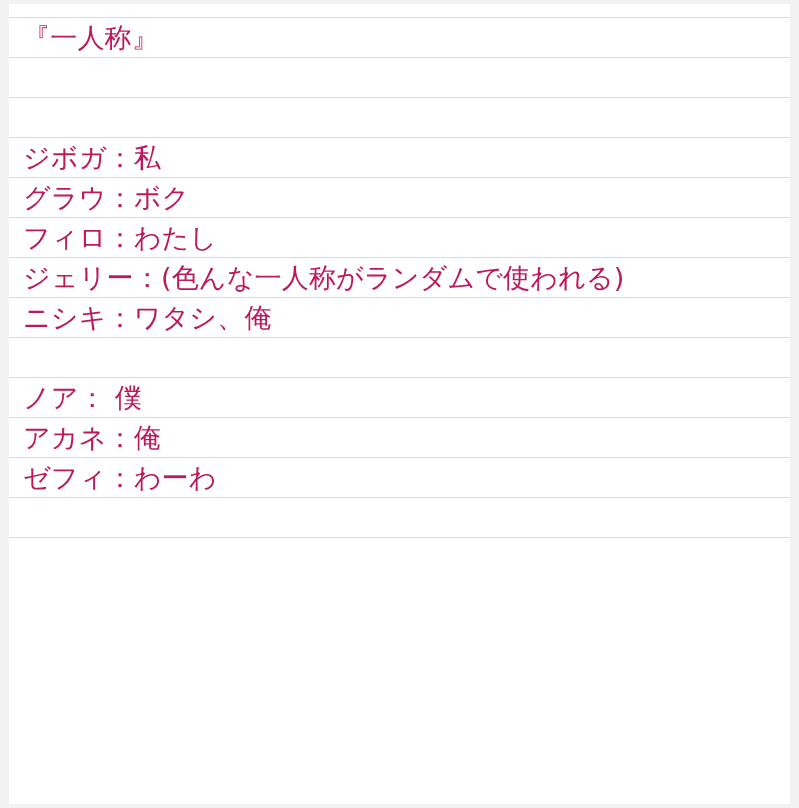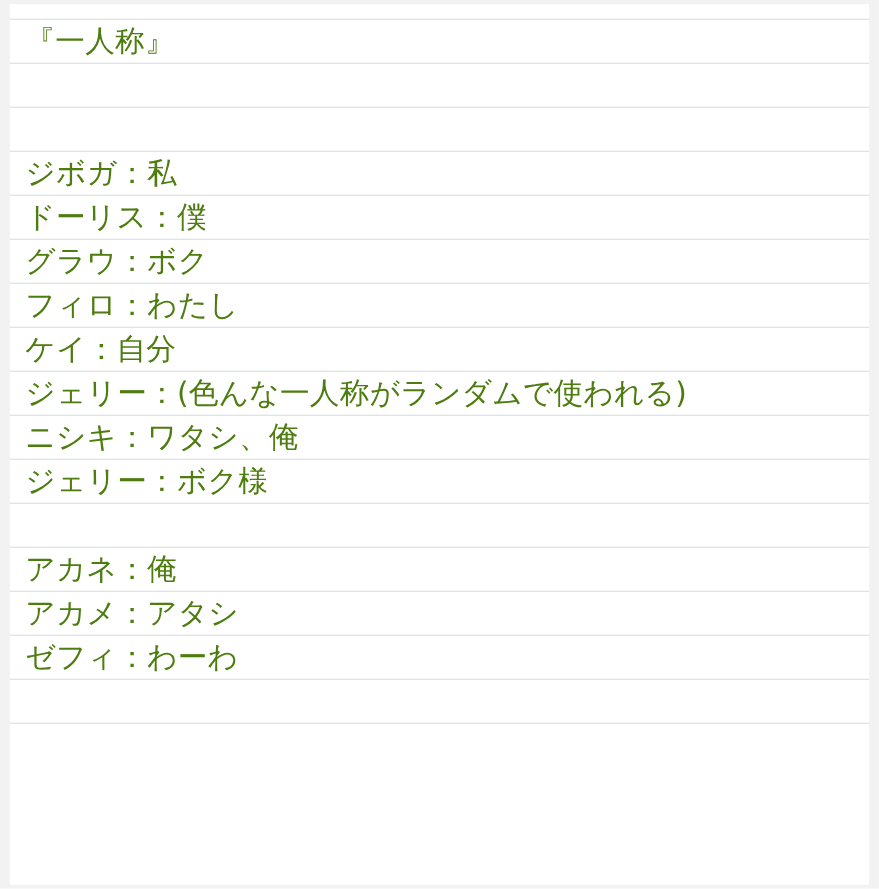--- a/index.html
+++ b/index.html
@@ -30,21 +30,21 @@
     background: #ffffff;
     display: flex;
     flex-direction: column;
   }
   .line {
     height: 40px;
     line-height: 40px;
     border-bottom: 1px solid #d9dde2;
     padding: 0 0 0 14px;
     font-size: 27px;
-    color: #4d7c0f;
+    color: #be185d;
     white-space: nowrap;
     overflow: hidden;
     letter-spacing: 0.2px;
     box-sizing: border-box;
   }
   .line.blank {
     color: transparent;
   }
   .line.title {
     font-size: 27px;
@@ -58,26 +58,23 @@
 </head>
 <body>
 
 <div class="page">
   <div class="sheet">
     <div class="line spacer-top"></div>
     <div class="line title">『一人称』</div>
     <div class="line blank"></div>
     <div class="line blank"></div>
     <div class="line">ジボガ：私</div>
-    <div class="line">ドーリス：僕</div>
     <div class="line">グラウ：ボク</div>
     <div class="line">フィロ：わたし</div>
-    <div class="line">ケイ：自分</div>
     <div class="line">ジェリー：(色んな一人称がランダムで使われる)</div>
     <div class="line">ニシキ：ワタシ、俺</div>
-    <div class="line">ジェリー：ボク様</div>
     <div class="line blank"></div>
+    <div class="line">ノア： 僕</div>
     <div class="line">アカネ：俺</div>
-    <div class="line">アカメ：アタシ</div>
     <div class="line">ゼフィ：わーわ</div>
     <div class="line blank"></div>
   </div>
 </div>
 
 </body></html>

